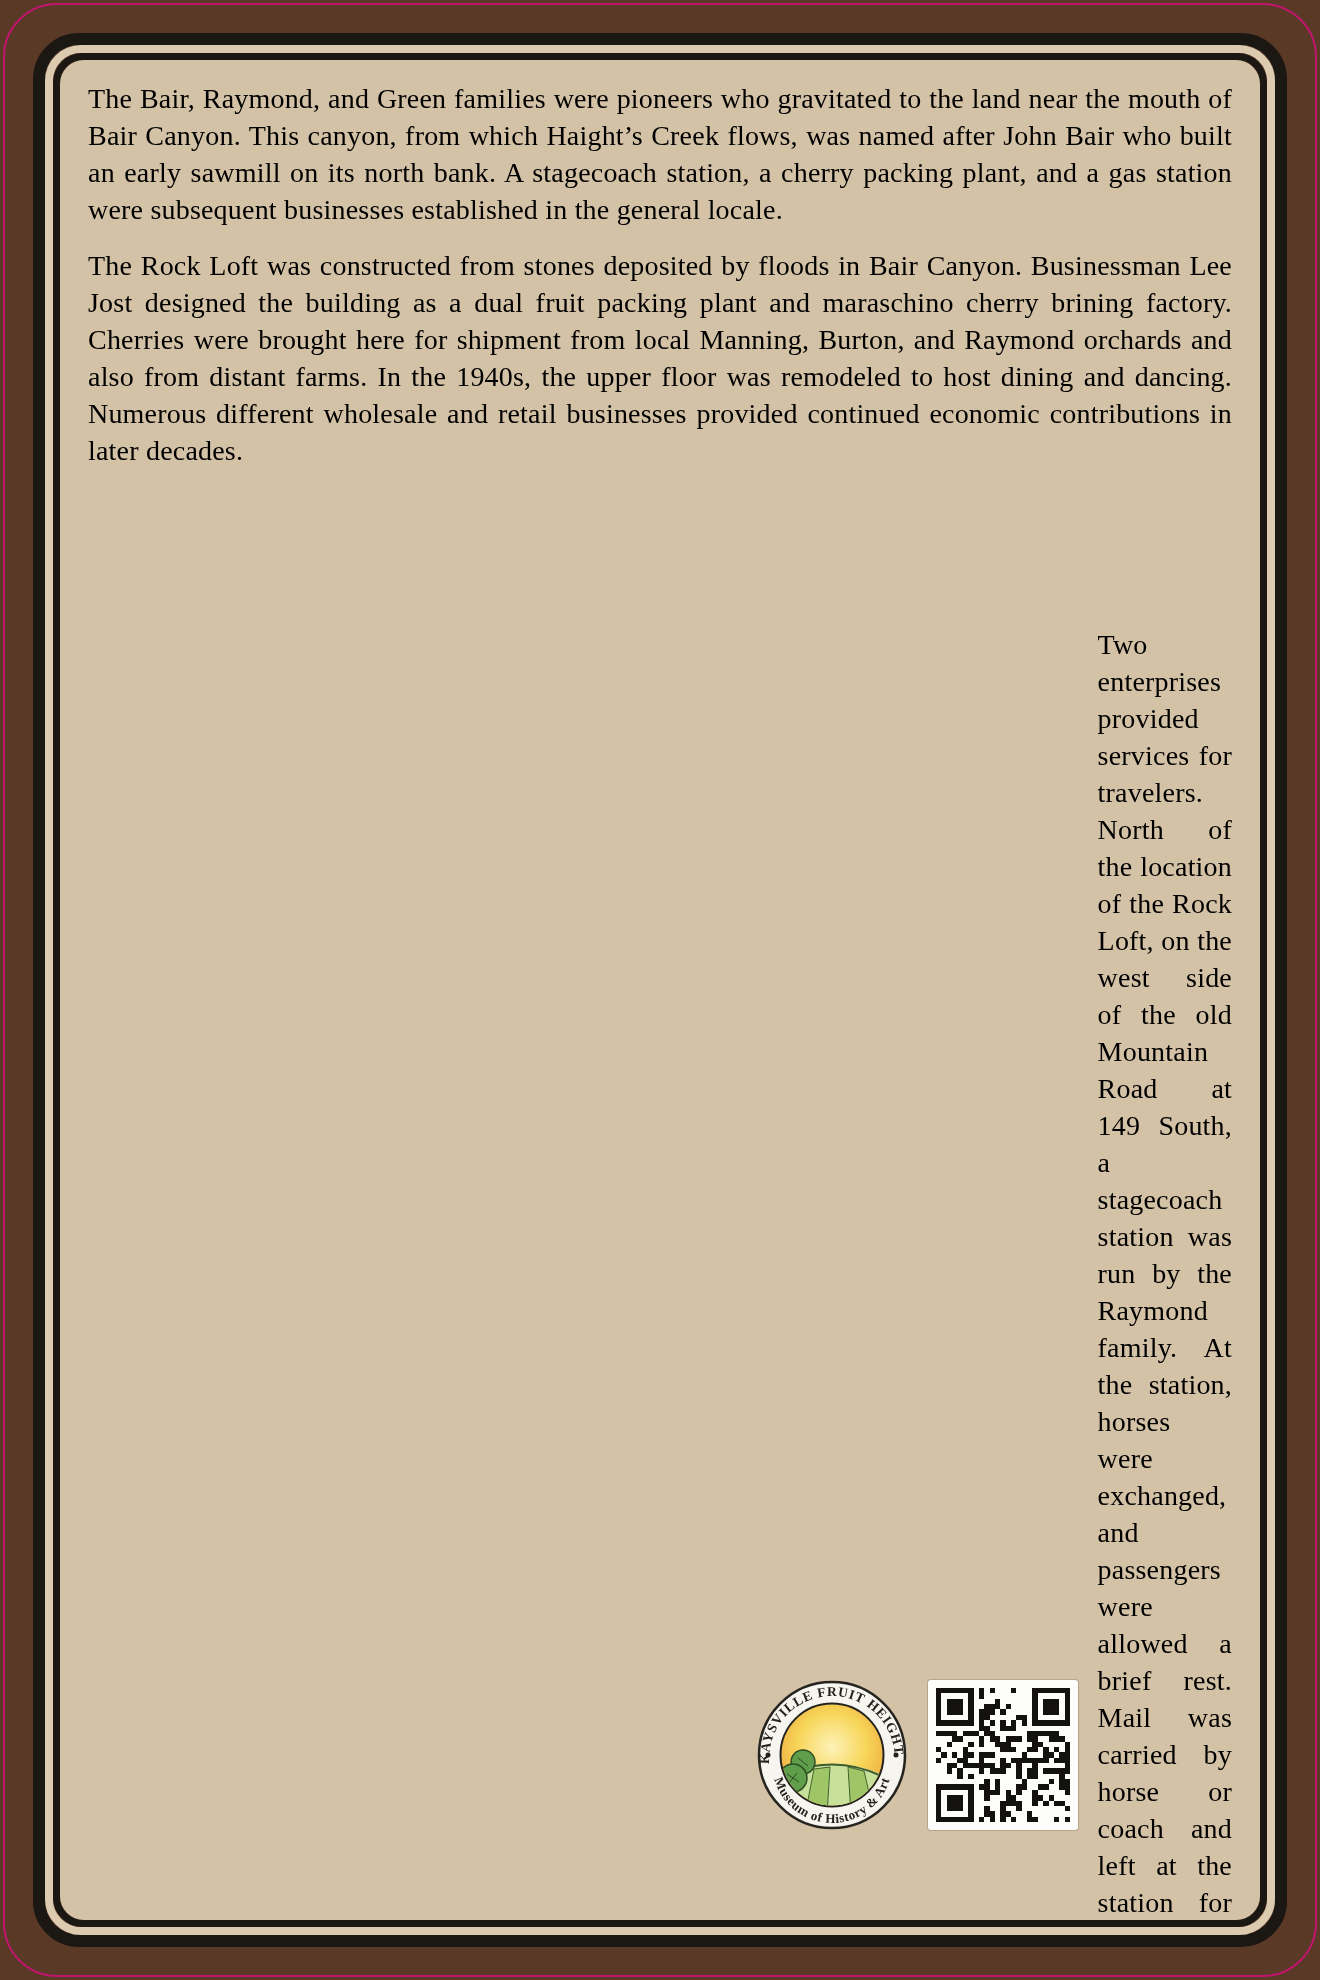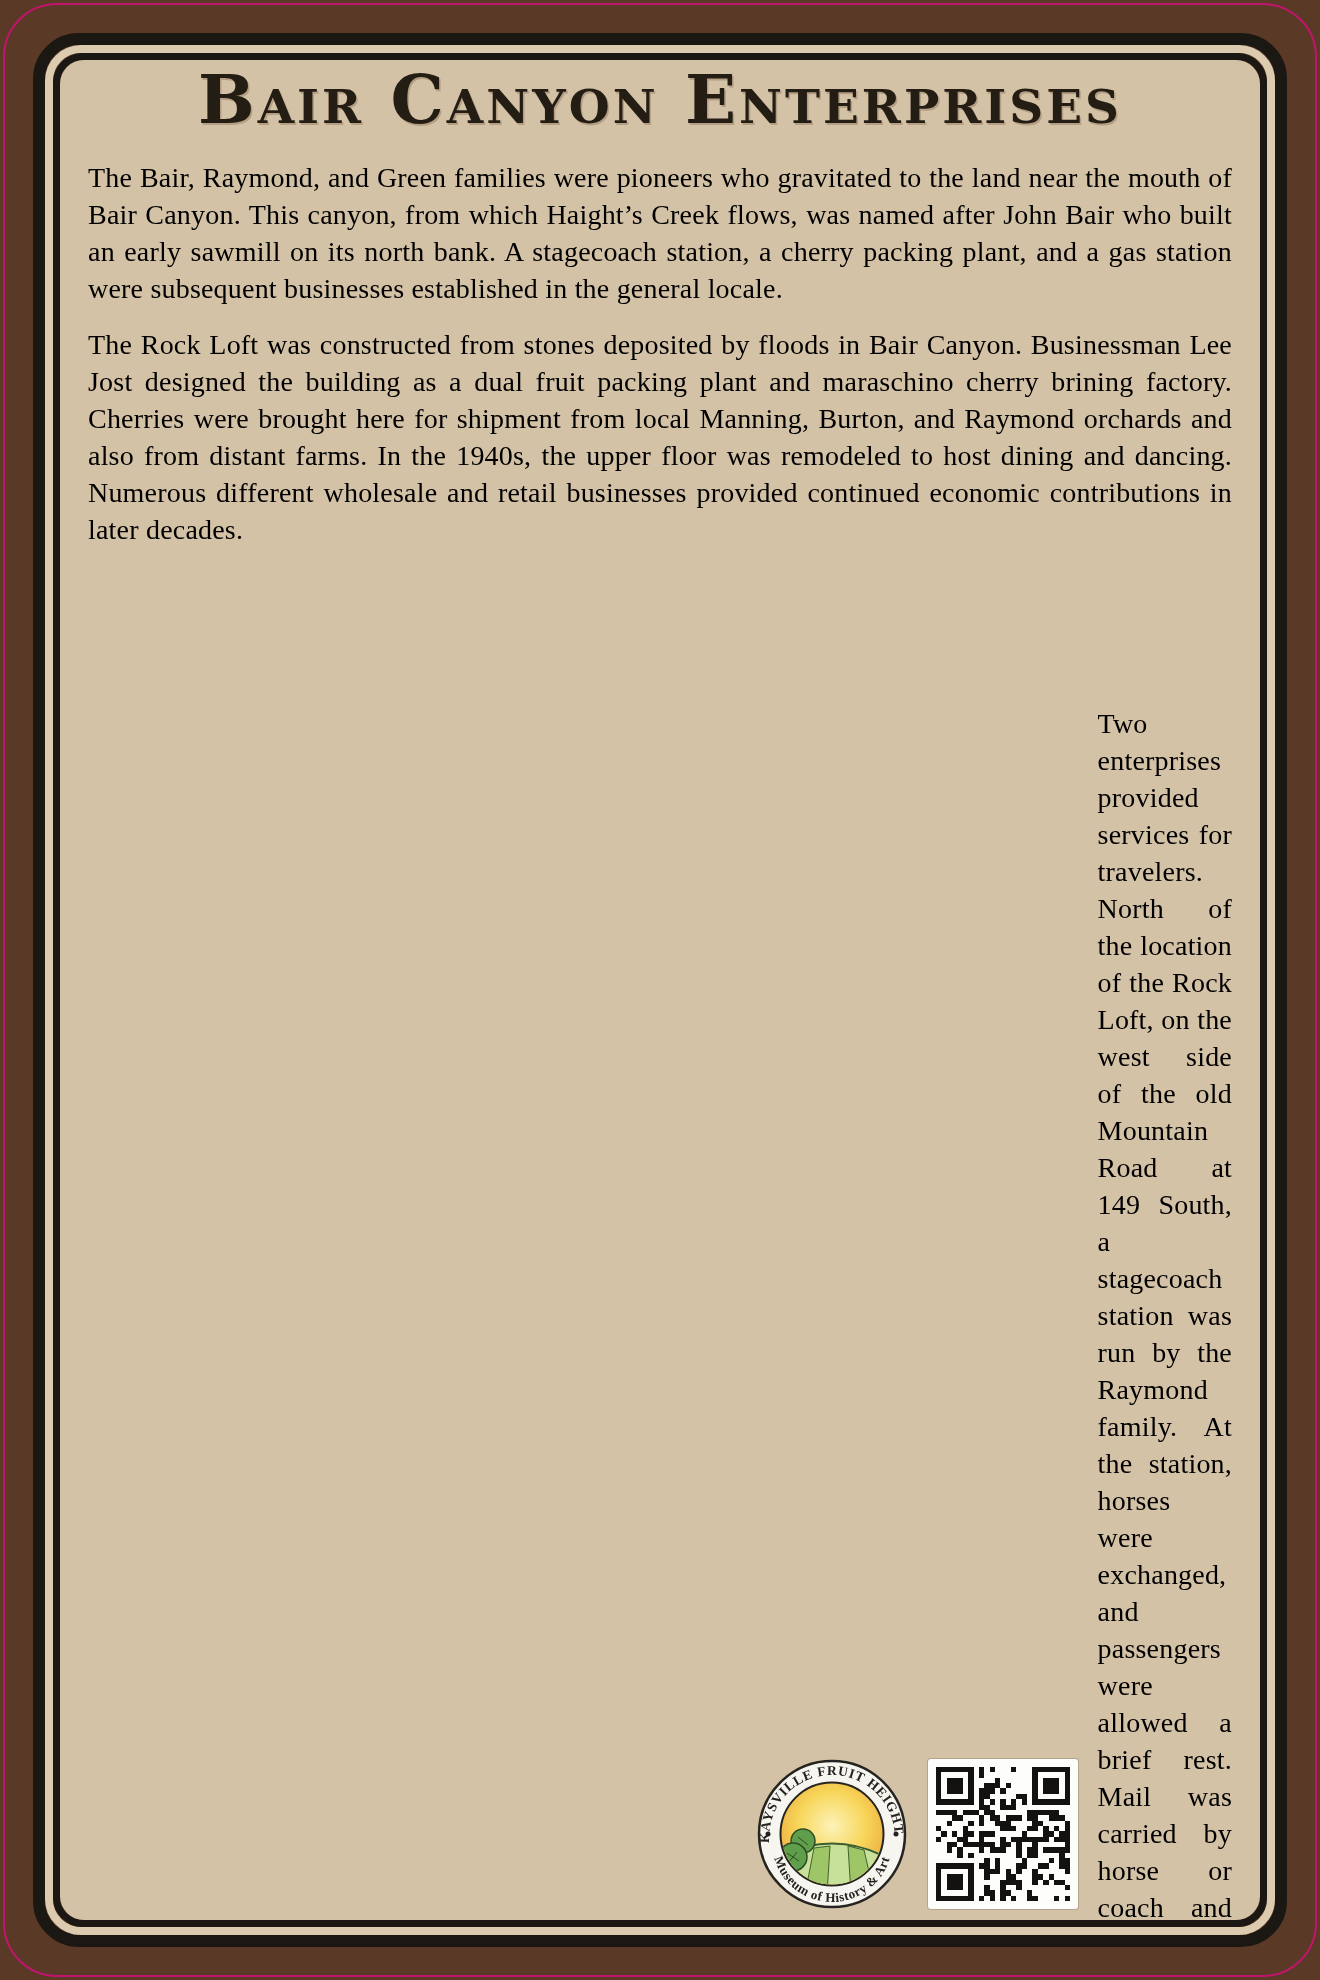--- a/index.html
+++ b/index.html
@@ -29,23 +29,20 @@
 </head>
 <body>
 
 <div class="cut-line"></div>
 <div class="frame-outer"></div>
 <div class="frame-tanline"></div>
 <div class="frame-inner"></div>
 
 <div class="content">
 
-  <div class="title-row">
-    <h1 class="sign-title">Bair Canyon Enterprises</h1>
-  </div>
 
   <div class="rule-thick-top"></div>
   <div class="rule-gap-top"></div>
   <div class="rule-thin-top"></div>
 
   <div class="photo-wrap">
     <svg viewBox="0 0 1200 910" width="100%" height="100%">
       <defs>
         <linearGradient id="skyG" x1="0" y1="0" x2="0" y2="1">
           <stop offset="0" stop-color="#c9c7c1"></stop>

